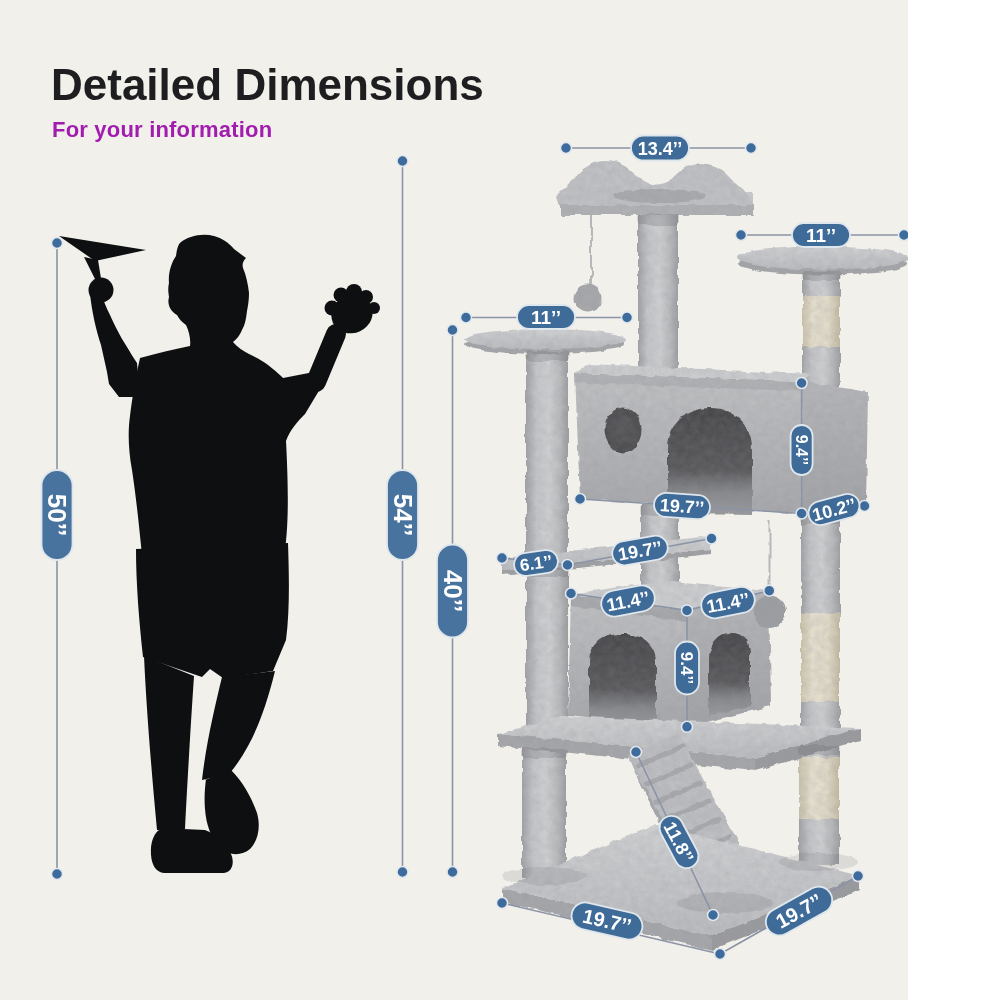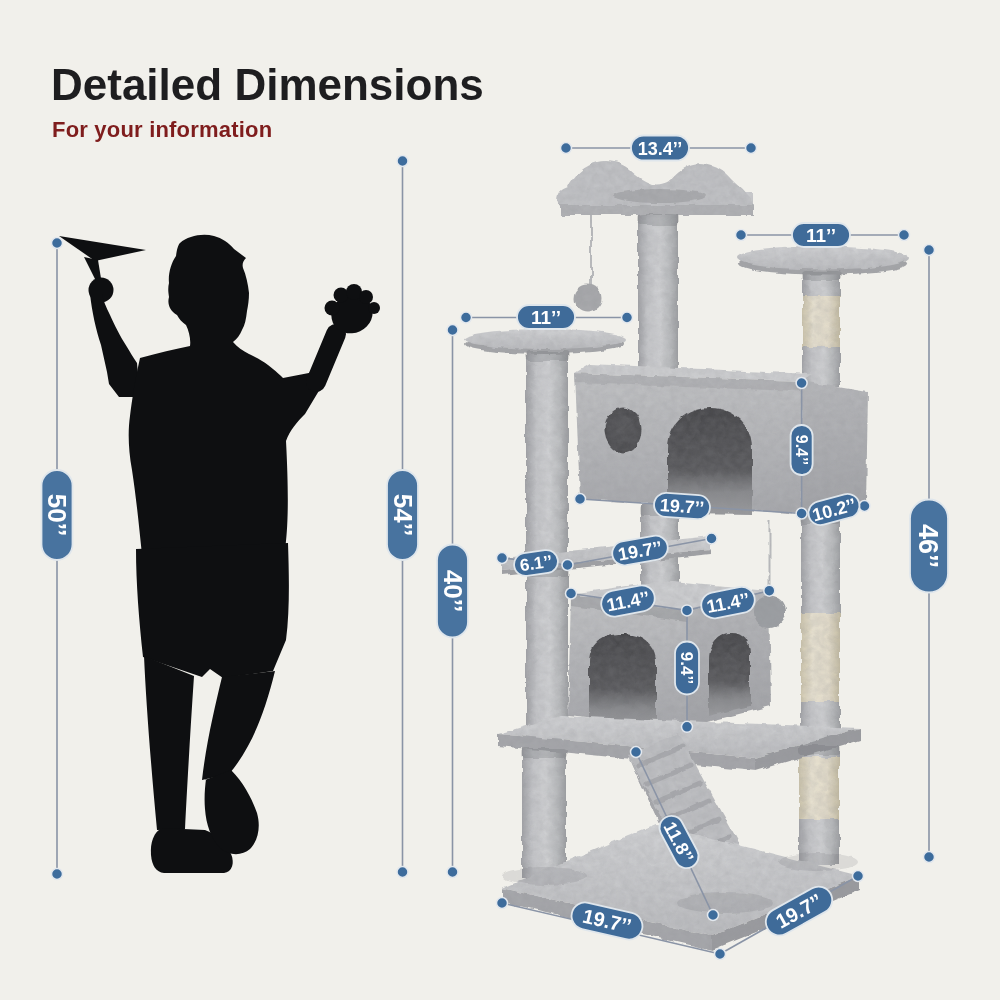--- a/index.html
+++ b/index.html
@@ -1,19 +1,19 @@
 <!DOCTYPE html>
 <html><head>
 <meta charset="utf-8">
 <style>
   html,body{margin:0;padding:0;}
-  .page{position:relative;width:1000px;height:1000px;background:#f1f0eb;overflow:hidden;
+  .page{position:relative;width:908px;height:1000px;background:#f1f0eb;overflow:hidden;
         font-family:"Liberation Sans",sans-serif;}
   .title{position:absolute;left:51px;top:60px;font-size:44px;font-weight:bold;color:#1e1e20;letter-spacing:0px;}
-  .subtitle{position:absolute;left:52px;top:117px;font-size:22px;font-weight:bold;color:#7f1d1d;letter-spacing:0.2px;}
+  .subtitle{position:absolute;left:52px;top:117px;font-size:22px;font-weight:bold;color:#a21caf;letter-spacing:0.2px;}
 </style>
 </head>
 <body>
 <div class="page">
   <div class="title">Detailed Dimensions</div>
   <div class="subtitle">For your information</div>
   <svg width="1000" height="1000" viewBox="0 0 1000 1000" style="position:absolute;left:0;top:0">
     <defs>
       <filter id="fur" x="-3%" y="-3%" width="106%" height="106%" color-interpolation-filters="sRGB">
         <feTurbulence type="fractalNoise" baseFrequency="0.13 0.16" numOctaves="3" seed="8" result="noise"></feTurbulence>

